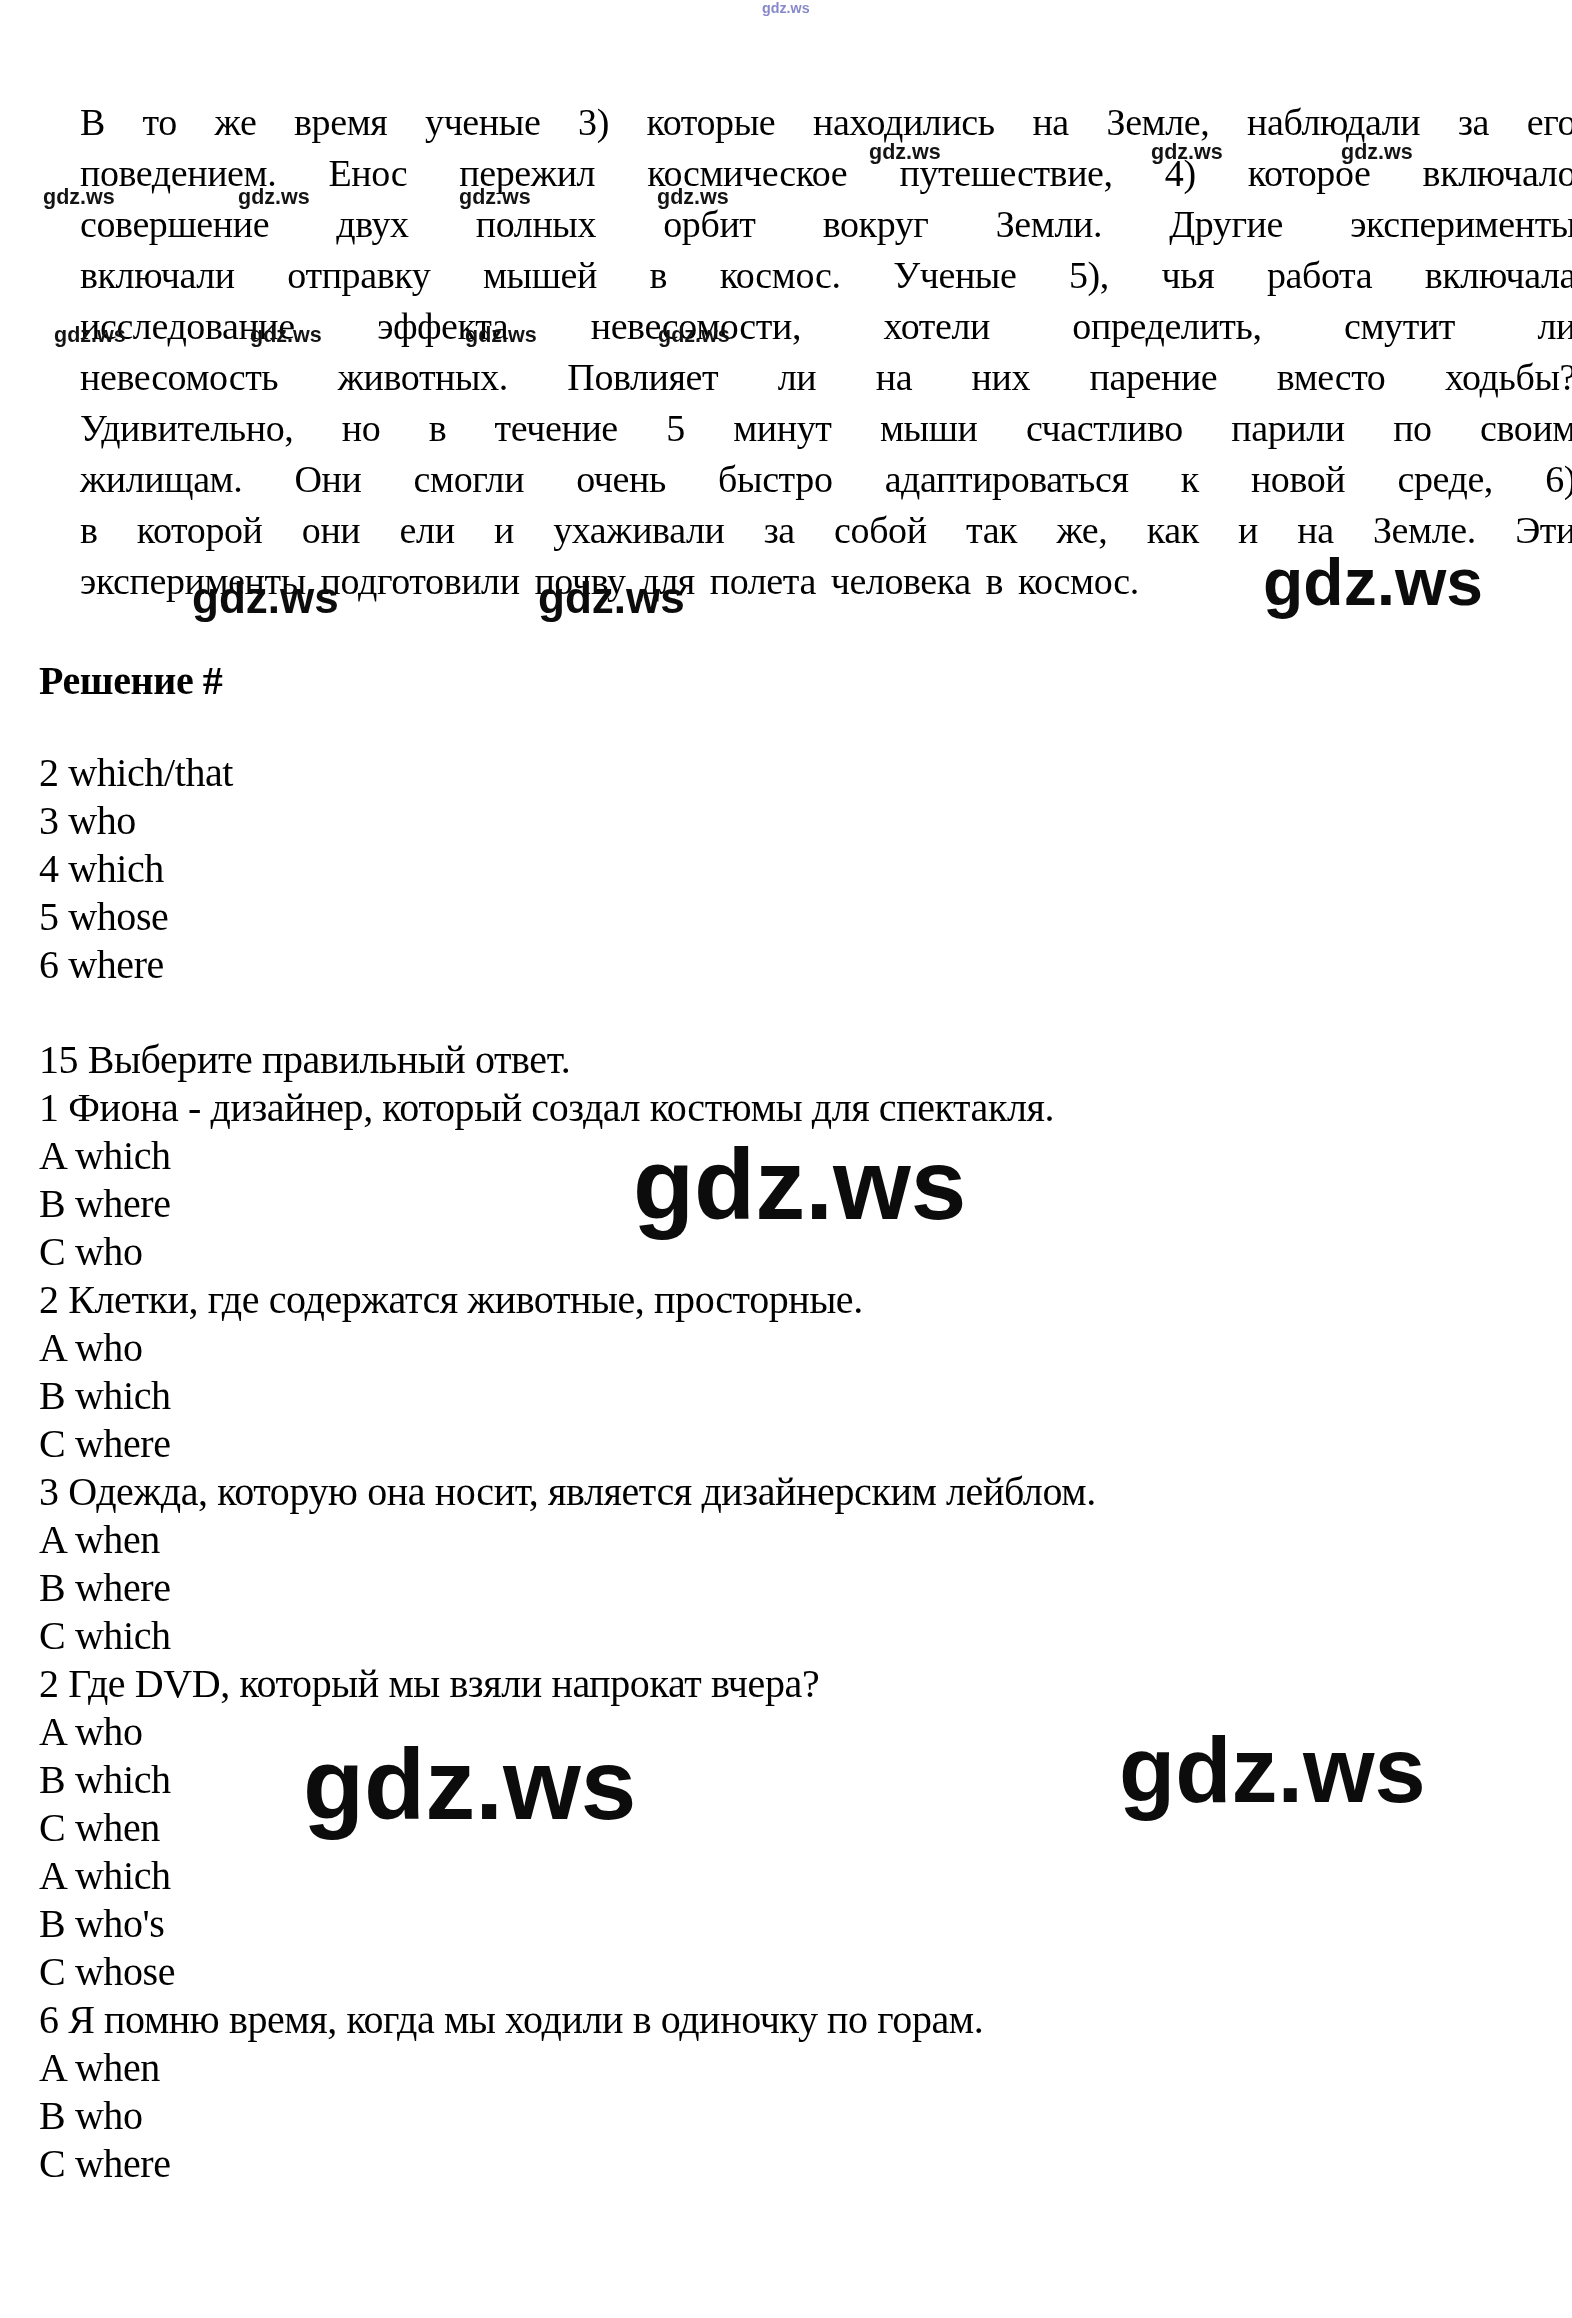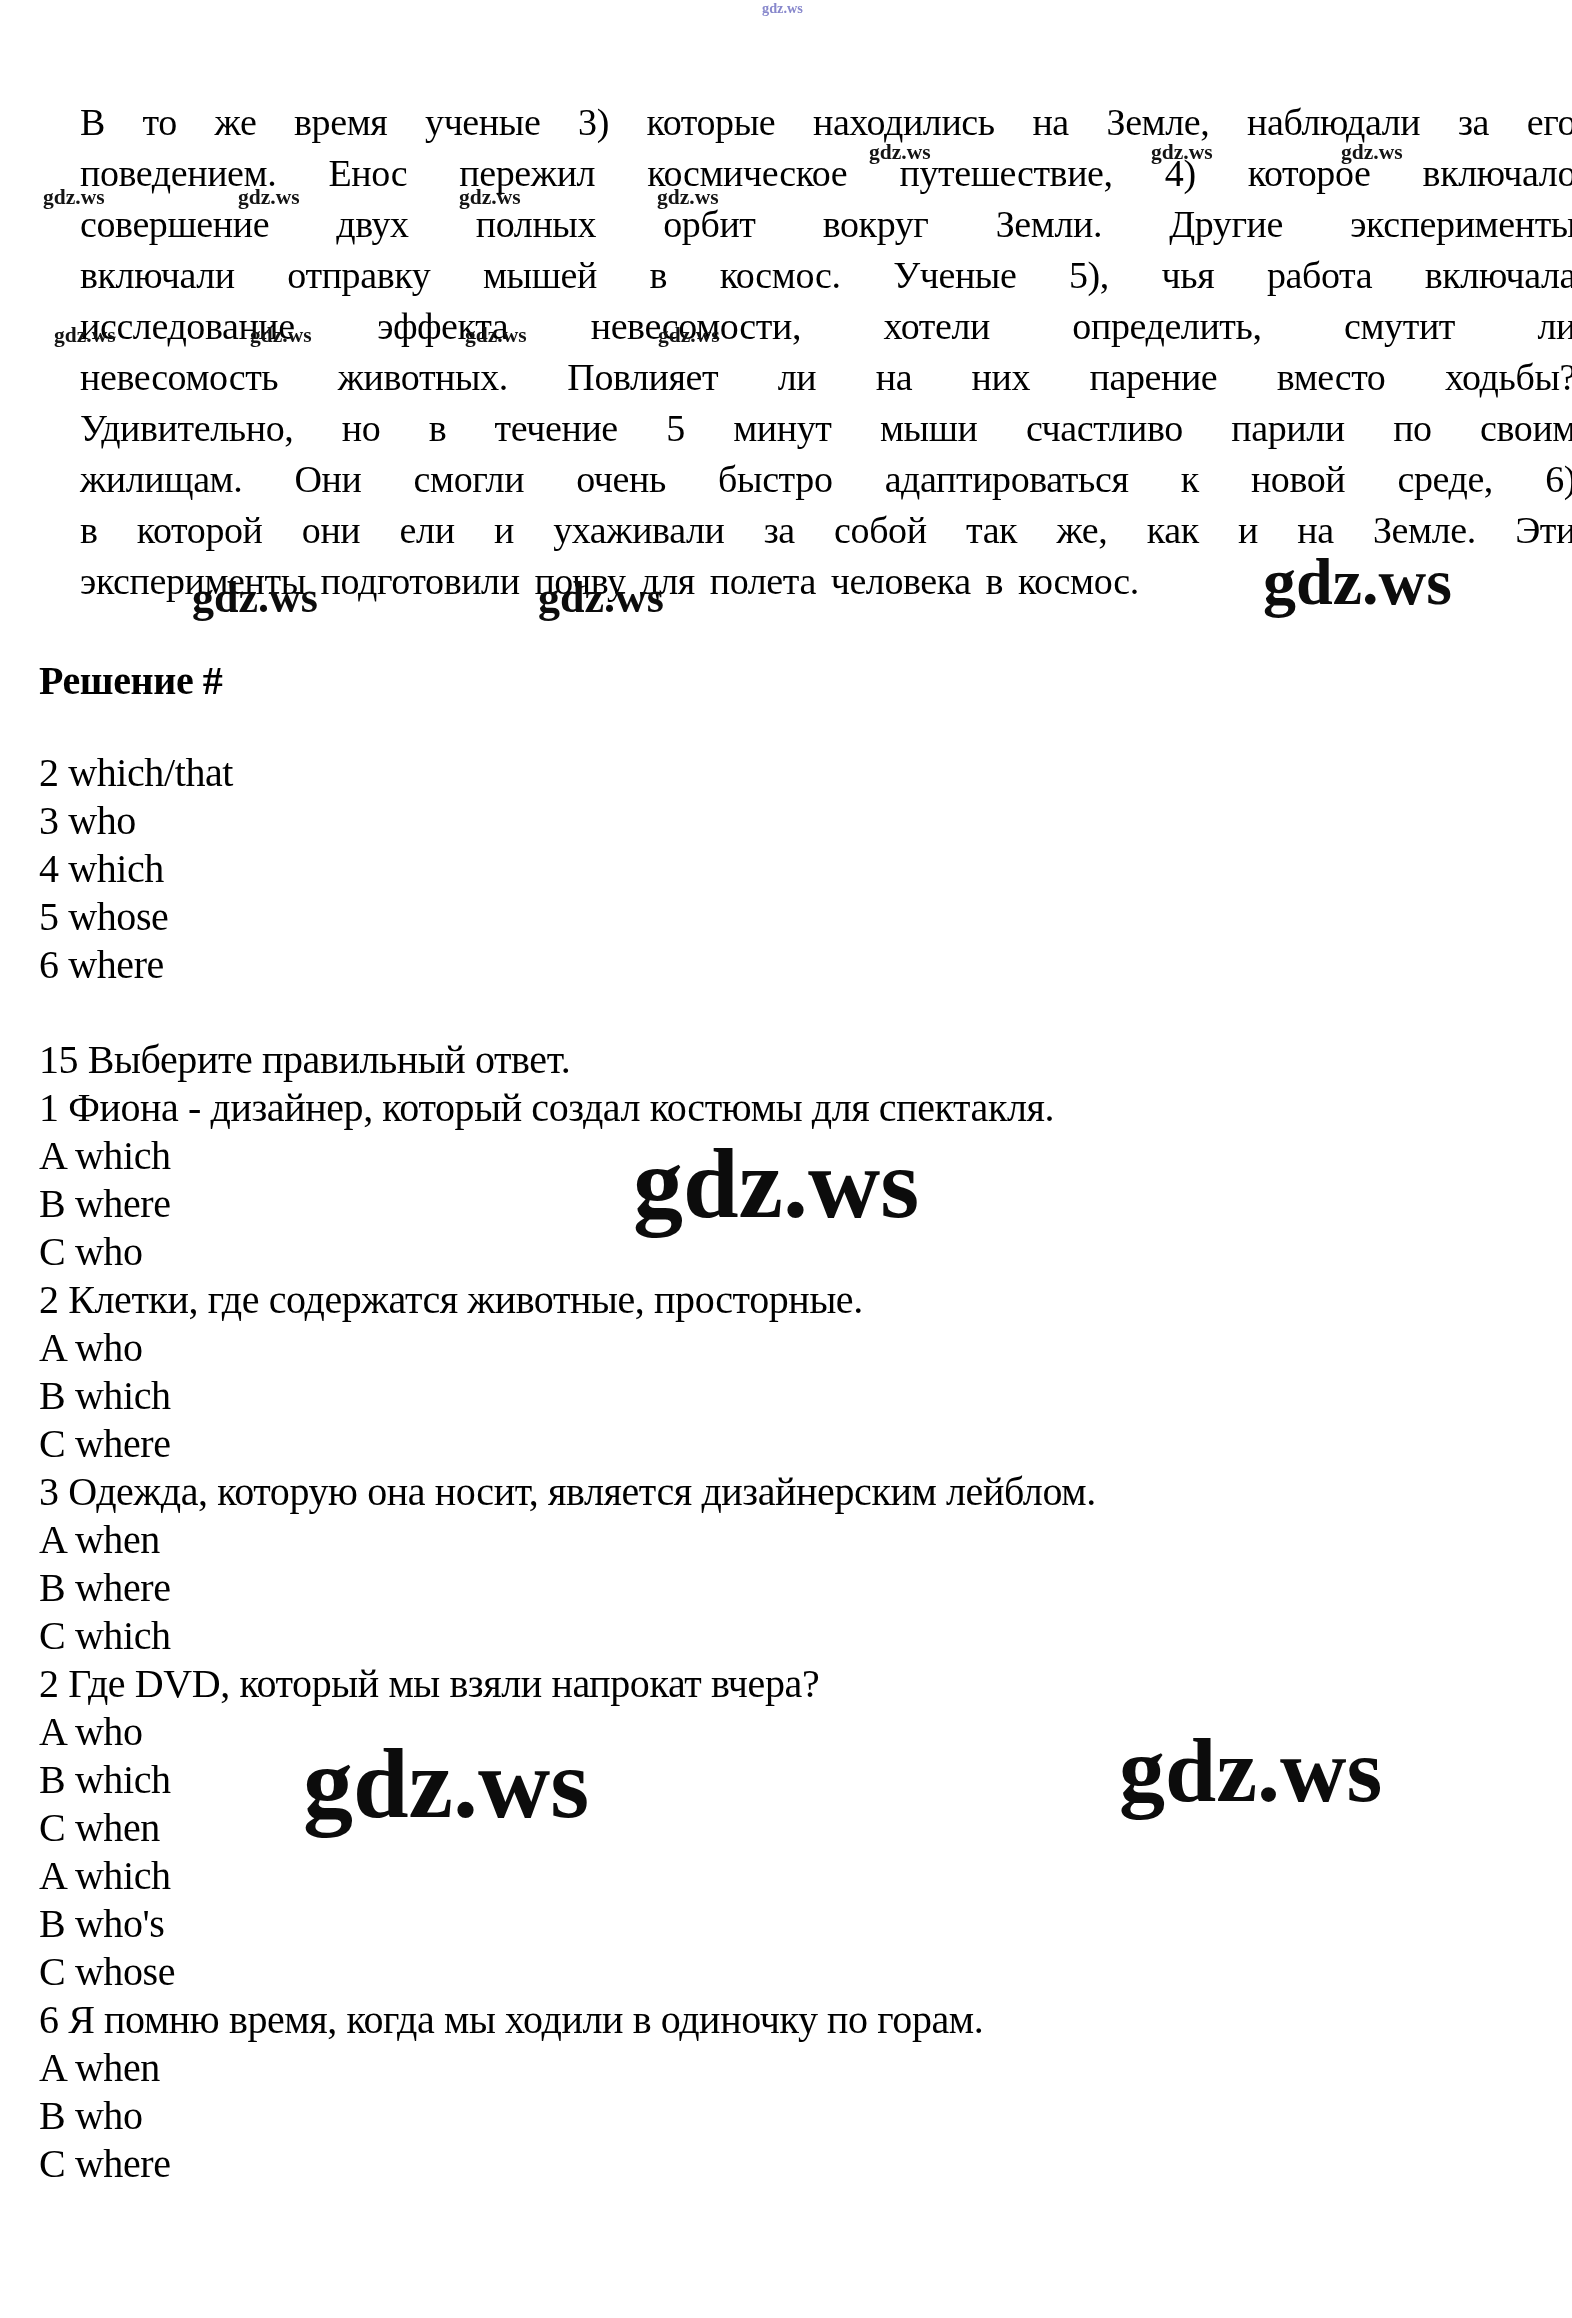--- a/index.html
+++ b/index.html
@@ -15,21 +15,21 @@
   .para .lastline { text-align:left; word-spacing:5.7px; }
 
   
   .qa { position:absolute; left:39px; top:656px; width:1502px;
         font-size:40px; line-height:48px; letter-spacing:-0.4px;font-family:Liberation Serif, serif; }
   .qa .title { font-weight:bold; line-height:50px; }
   .answers { margin-top:43px; }
   .exercise { margin-top:47px; }
 
   
-  .wm { position:absolute; font-family:Liberation Serif, serif;
+  .wm { position:absolute; font-family:Liberation Sans, sans-serif;
         font-weight:bold; color:#0c0c0c; line-height:1; white-space:nowrap;text-align:center; }
   .wm-small { font-size:21.5px; color:#141414; }
   .wm-med   { font-size:44px; }
   .wm-big   { font-size:100px; }
   .wm-top   { font-size:14.3px; color:#8888cc; font-weight:bold; }
 </style>
 </head>
 <body>
 
 <div class="page">

